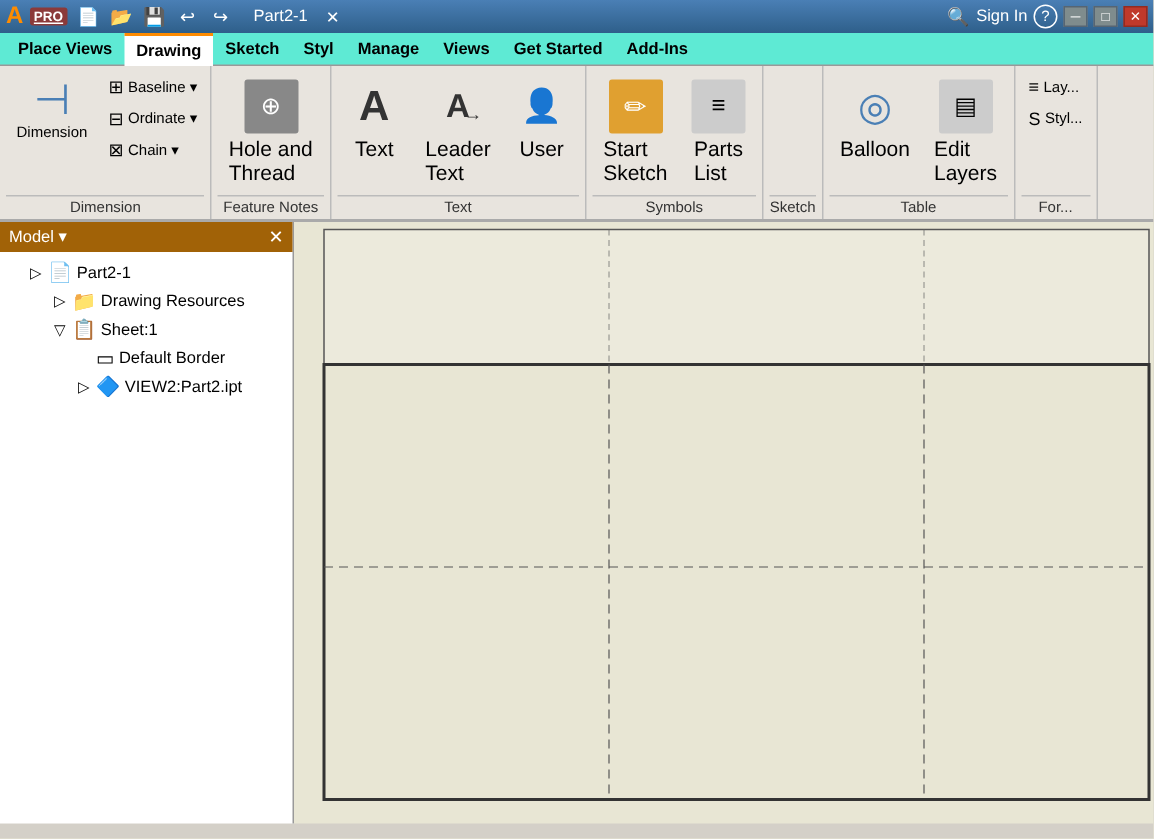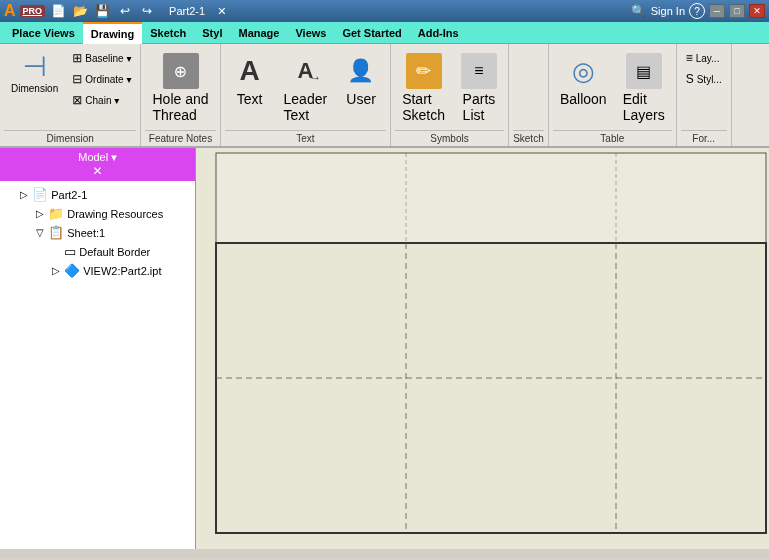--- a/index.html
+++ b/index.html
@@ -78,22 +78,22 @@
 
     
     .main-area { display: flex; height: calc(559px - 22px - 22px - 90px - 24px); }
 
     
     .sidebar {
       width: 196px; background: white; border-right: 1px solid #999;
       display: flex; flex-direction: column;
     }
     .sidebar-header {
-      background: #d946ef; color: white; padding: 3px 6px; font-size: 11px;
-      display: flex; align-items: center; justify-content: space-between; flex-direction: column;
+      background: #a16207; color: white; padding: 3px 6px; font-size: 11px;
+      display: flex; justify-content: space-between;
     }
     .sidebar-close { cursor: pointer; font-size: 12px; }
     .tree-area { flex: 1; overflow-y: auto; padding: 4px 0; font-size: 11px; }
     .tree-item {
       display: flex; align-items: center; padding: 2px 4px; cursor: pointer;
       white-space: nowrap;
     }
     .tree-item .indent { display: inline-block; width: 16px; }
     .tree-item .expand { width: 12px; font-size: 10px; cursor: pointer; }
     .tree-icon { font-size: 13px; margin-right: 3px; }

